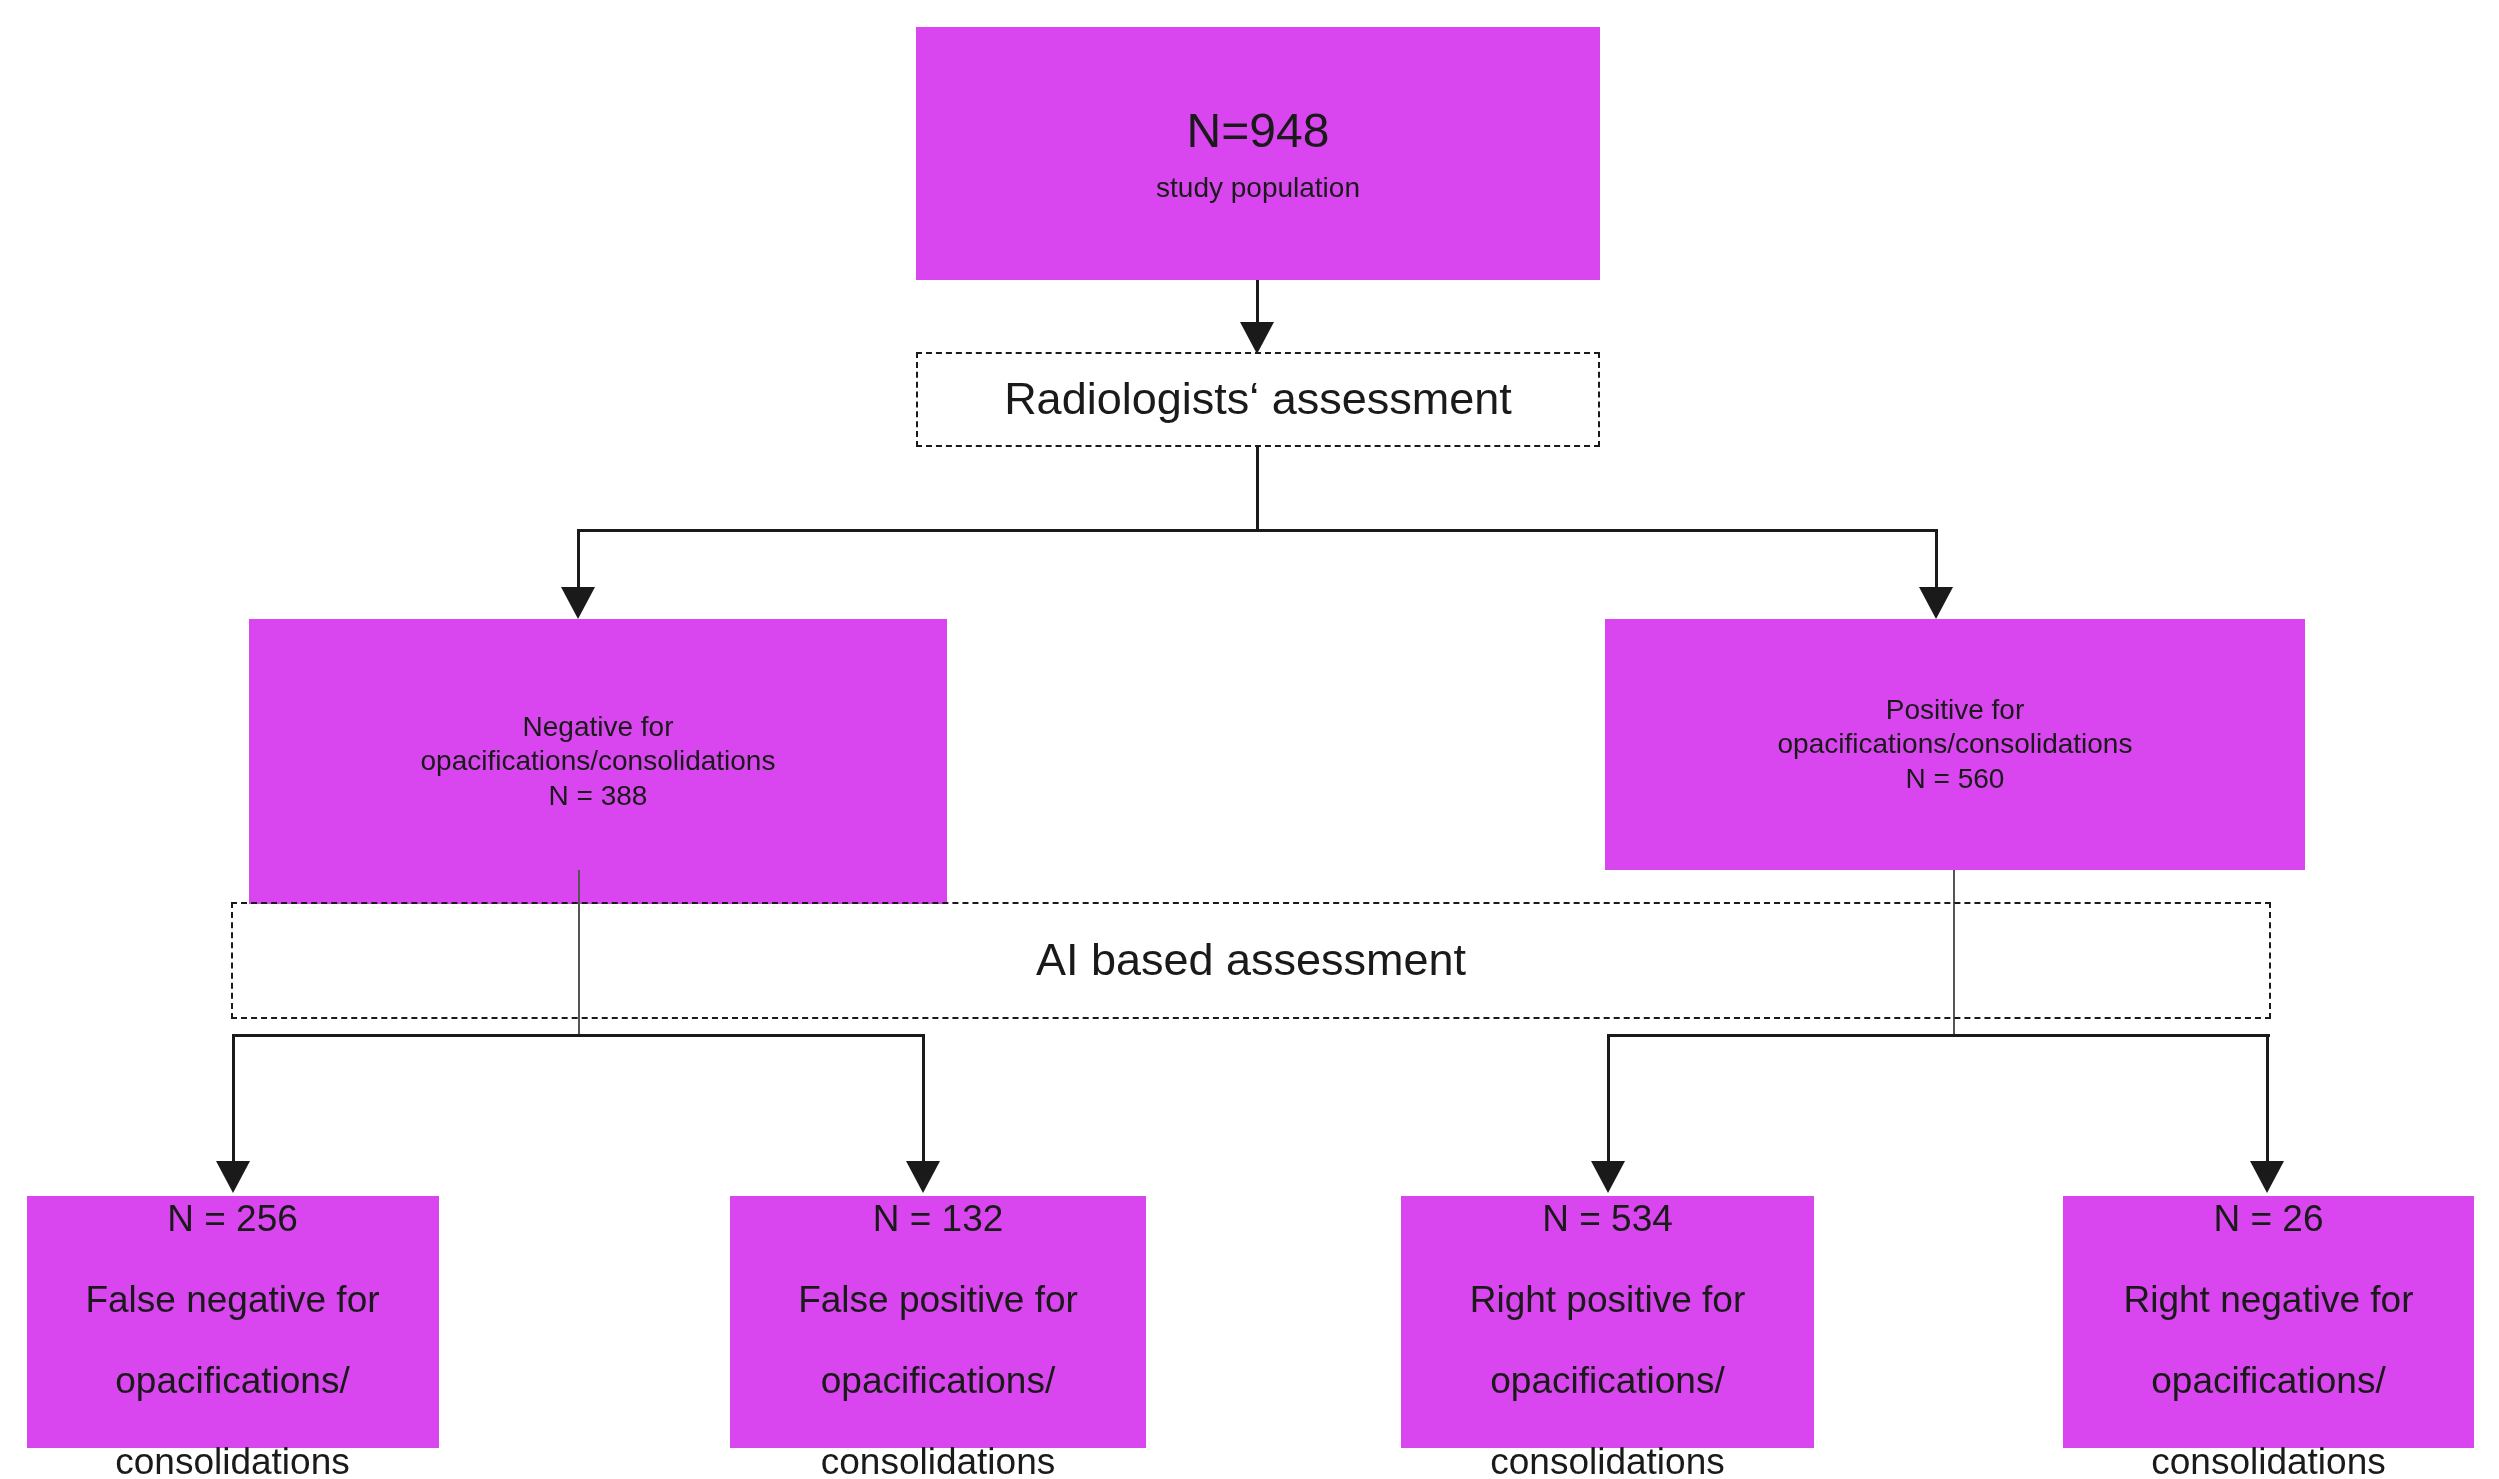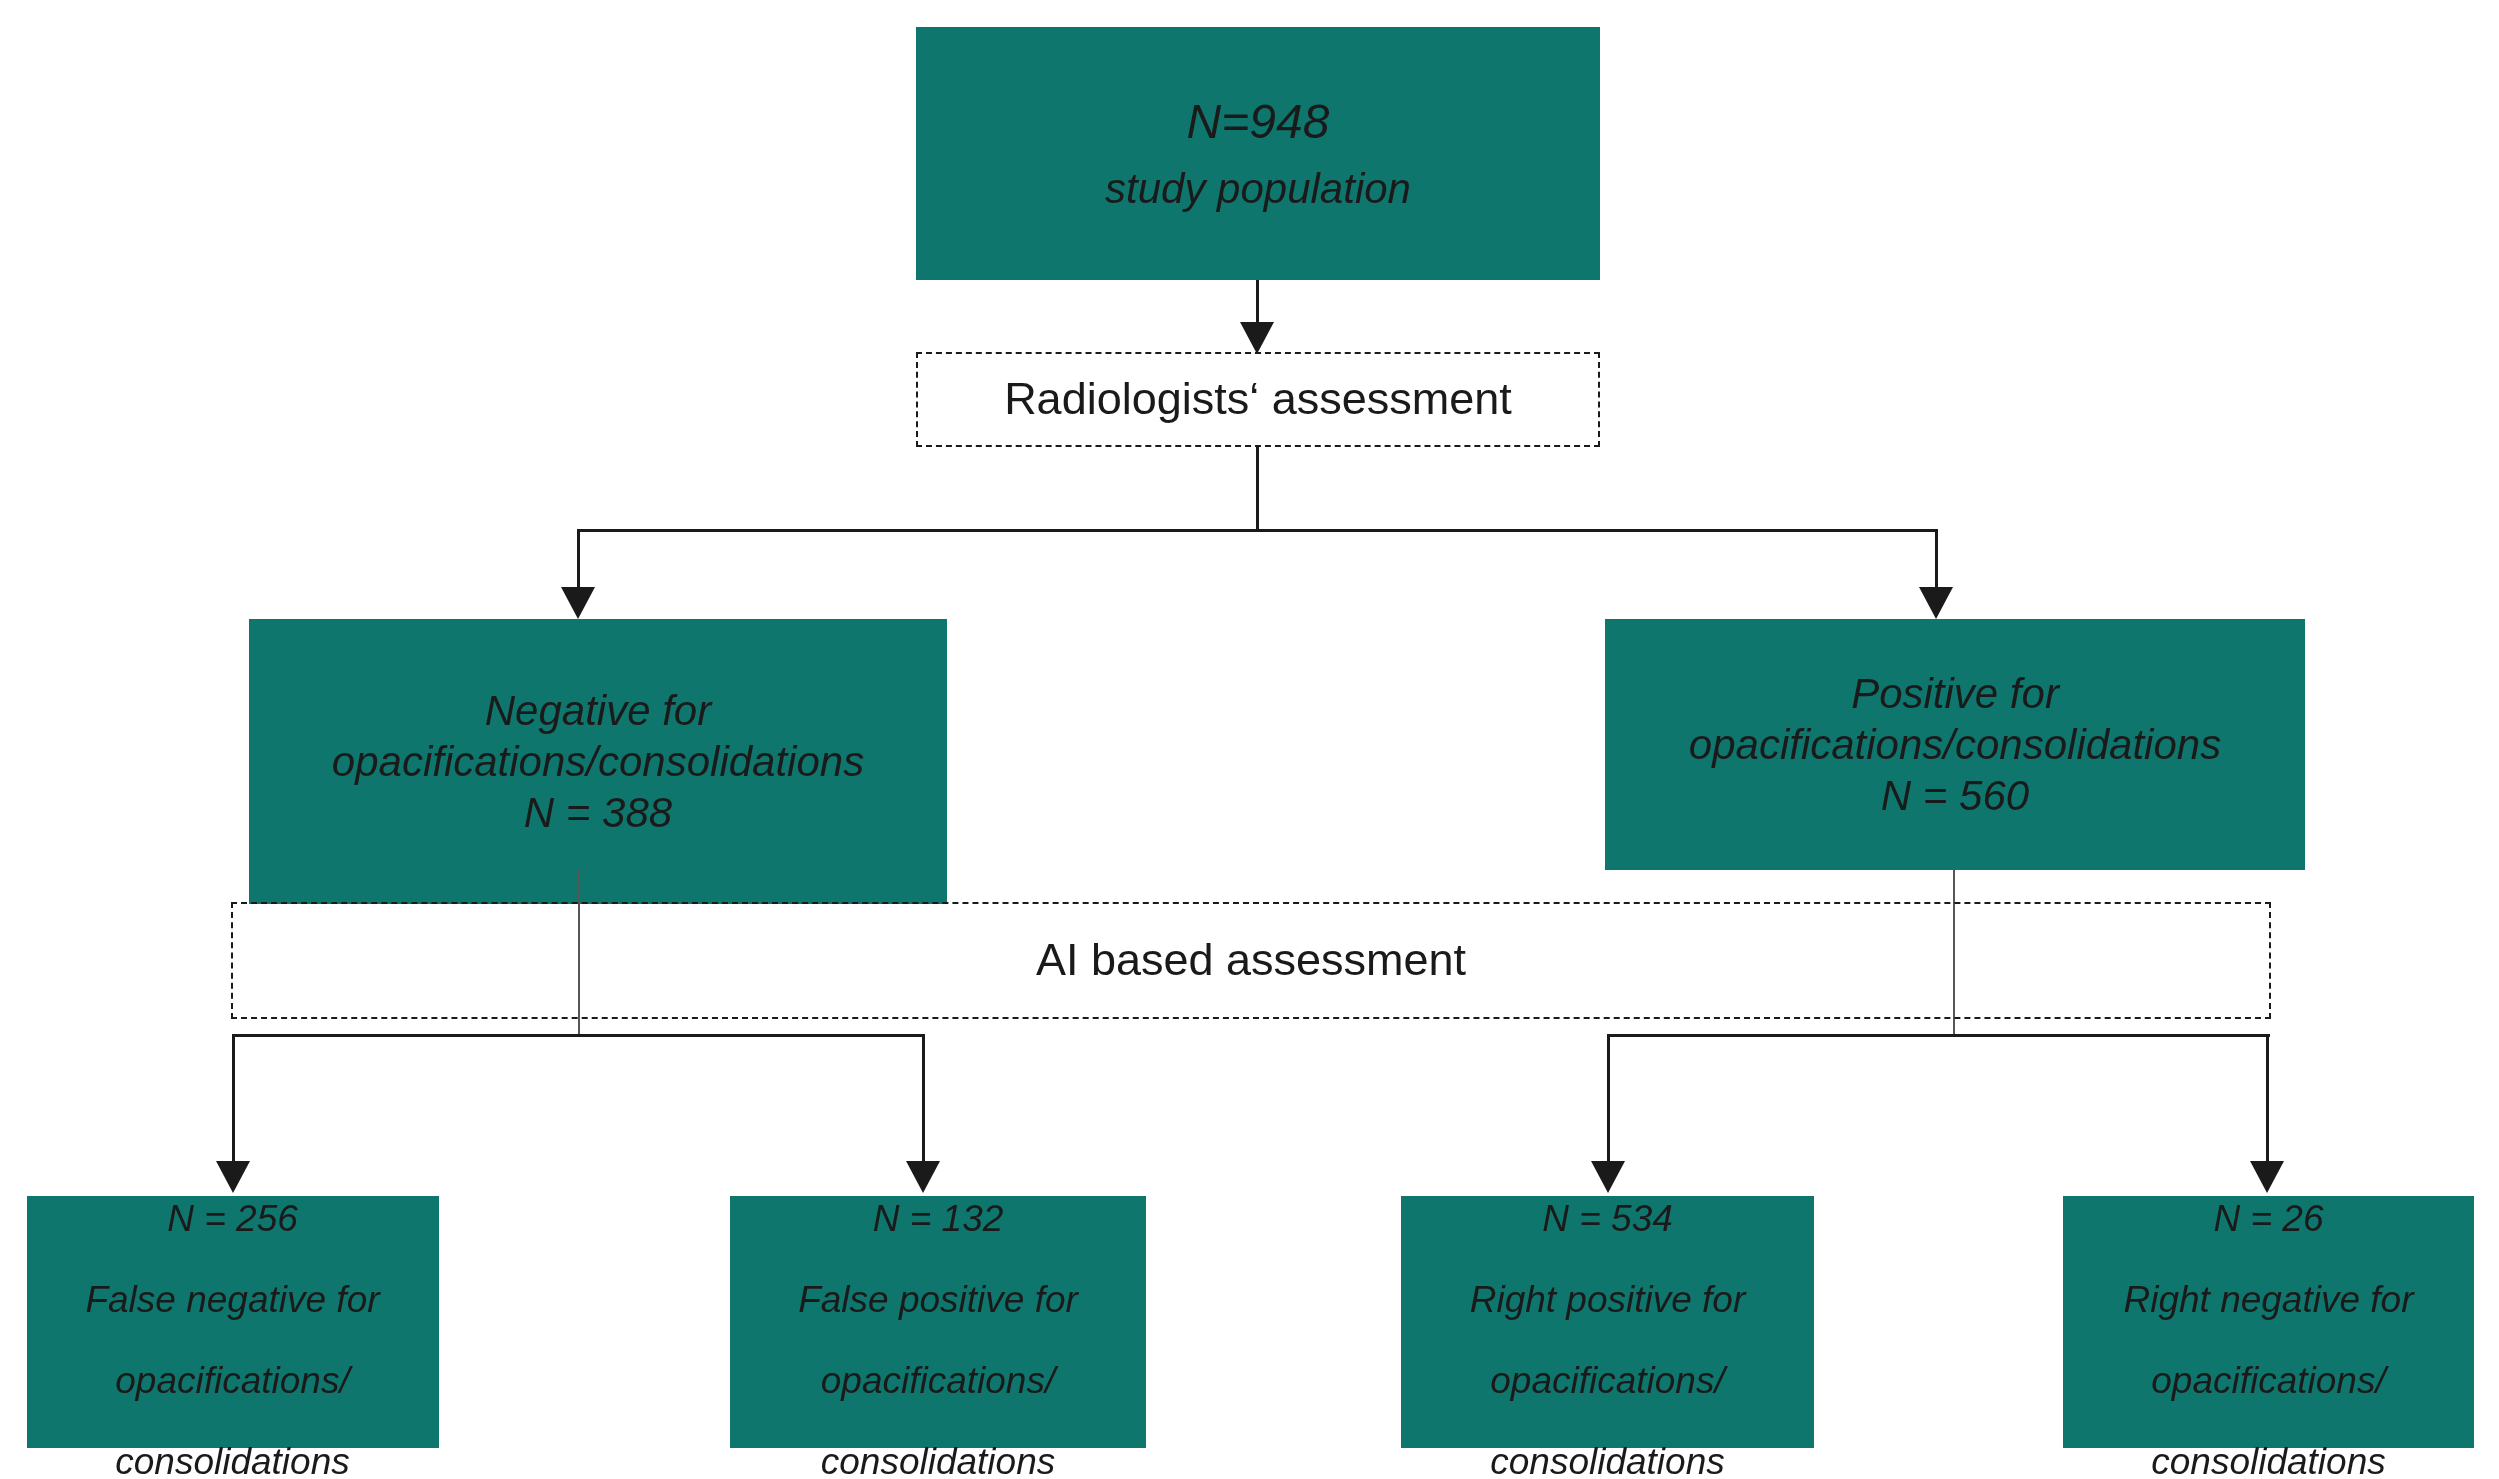--- a/index.html
+++ b/index.html
@@ -19,22 +19,21 @@
     position: absolute;
     box-sizing: border-box;
     display: flex;
     flex-direction: column;
     align-items: center;
     justify-content: center;
     text-align: center;
     color: #1a1a1a;
   }
   .filled {
-    background: #0f766e;
-    font-style: italic;
+    background: #d946ef;
   }
   .dashed {
     background: transparent;
     border: 2.4px dashed #1a1a1a;
   }
   .line {
     position: absolute;
     background: #1a1a1a;
   }
   .vline { width: 3.2px; }
@@ -45,21 +44,21 @@
     width: 0;
     height: 0;
     border-left: 17.7px solid transparent;
     border-right: 17.7px solid transparent;
     border-top: 32px solid #1a1a1a;
   }
   .txt-line { display: block; line-height: 1.22; }
 
   
   .t-big   { font-size: 48px; }
-  .t-mid   { font-size: 42px; }
+  .t-mid   { font-size: 28px; }
   .t-sm    { font-size: 37px; margin-top: 36px; }
   .t-dash  { font-size: 45px; }
 </style>
 </head>
 <body>
 
 <div id="canvas">
 
   <div class="node filled" style="left:916px; top:27px; width:684px; height:253px;">
     <span class="txt-line t-big">N=948</span>

